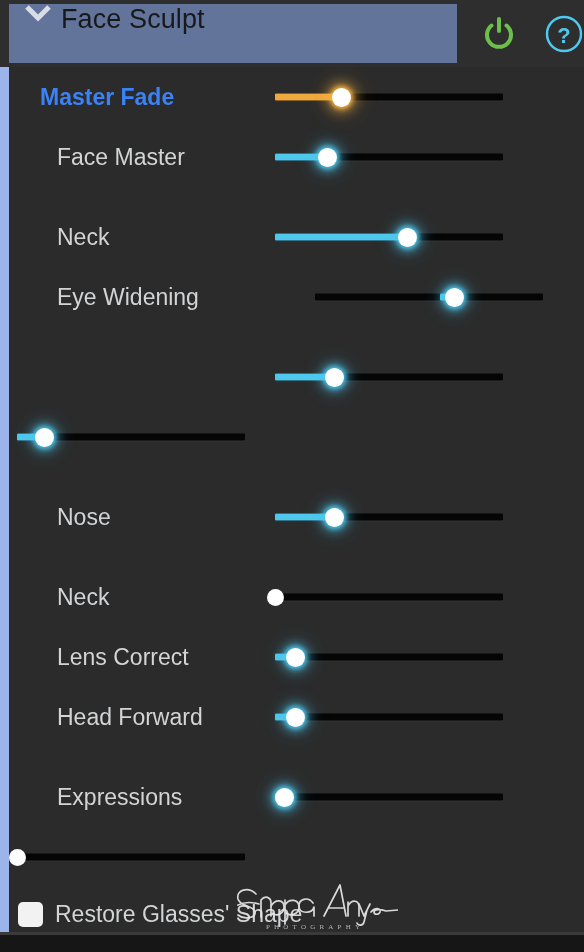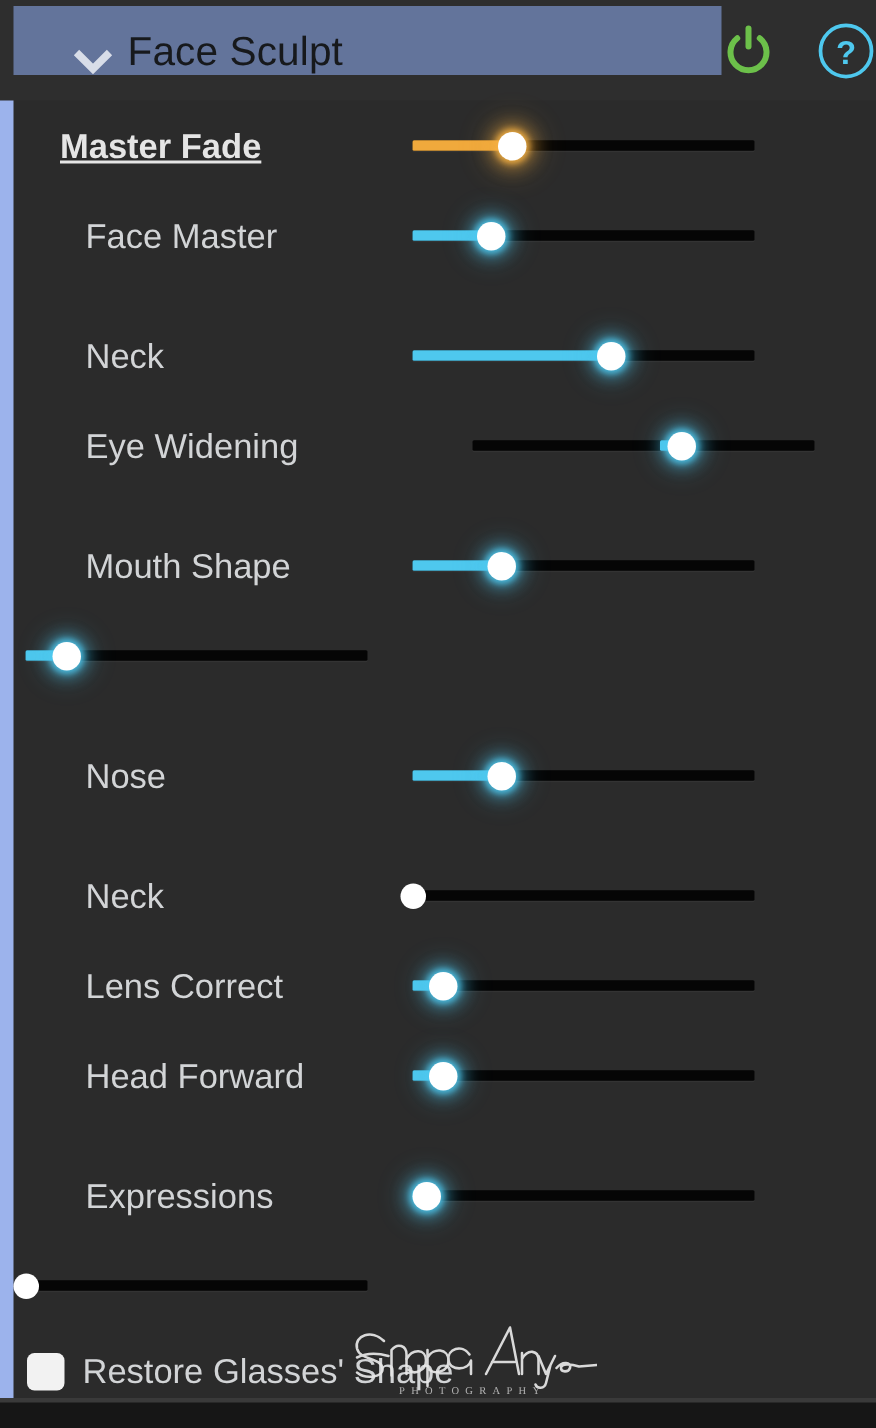--- a/index.html
+++ b/index.html
@@ -43,25 +43,24 @@
     top: 0;
     width: 584px;
     height: 67px;
     background: #2e2e2e;
   }
   .header-bar {
     position: absolute;
     left: 9px;
     top: 4px;
     width: 448px;
-    height: 46px;
+    height: 59px;
     background: #63749b;
     display: flex;
-    align-items: flex-end;
-    padding-left: 24px;
+    align-items: flex-start;
   }
   .header-chevron {
     width: 34px;
     margin-left: 12px;
     display: flex;
     align-items: center;
     justify-content: center;
   }
   .header-title {
     font-size: 27px;
@@ -132,22 +131,21 @@
   .label {
     position: absolute;
     left: 48px;
     font-size: 23px;
     color: #d2d4d6;
     white-space: nowrap;
   }
   .label.master {
     left: 31px;
     font-weight: bold;
-    color: #e5e5e5;
-    text-decoration: underline;
+    color: #3b82f6;
   }
   .label.plain {
     left: 48px;
   }
 
   
   .slider {
     position: relative;
     width: 232px;
     height: 40px;
@@ -355,21 +353,20 @@
           <div class="handle glow-cyan" style="left: 147.08px;"></div>
         </div>
       </div>
       <div class="row" style="top: 290px;">
         <div class="row-label-zone">
           <span class="chev">
             <svg width="13" height="19" viewBox="0 0 13 19">
               <path d="M2 2 L10 9.5 L2 17" fill="none" stroke="#d8dade0" stroke-width="3.2" stroke-linecap="butt" stroke-linejoin="miter"></path>
             </svg>
           </span>
-          <span class="label plain">Mouth Shape</span>
         </div>
         <div class="slider">
           <div class="track"></div>
           <div class="fill cyan" style="left: 8px; width: 59.28px;"></div>
           <div class="handle glow-cyan" style="left: 67.28px;"></div>
         </div>
       </div>
       <div class="row" style="top: 350px;">
         <div class="slider">
           <div class="track"></div>

